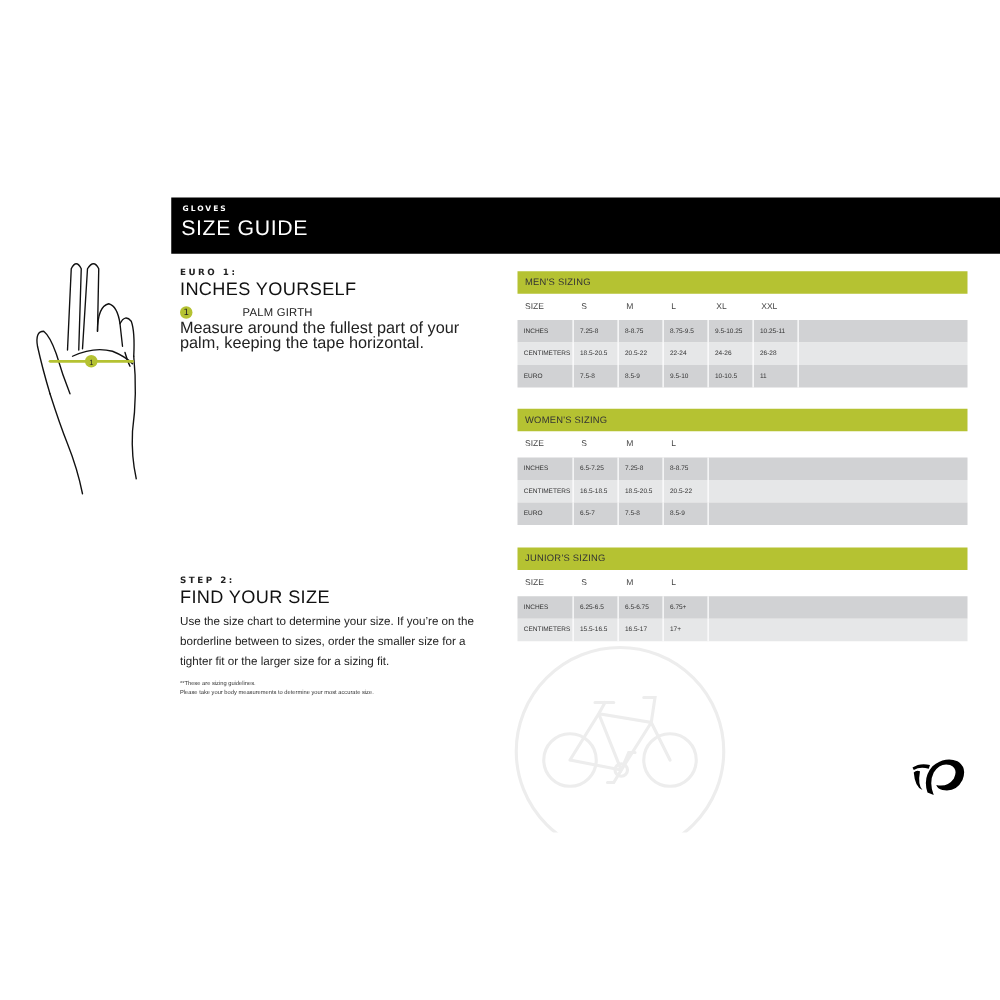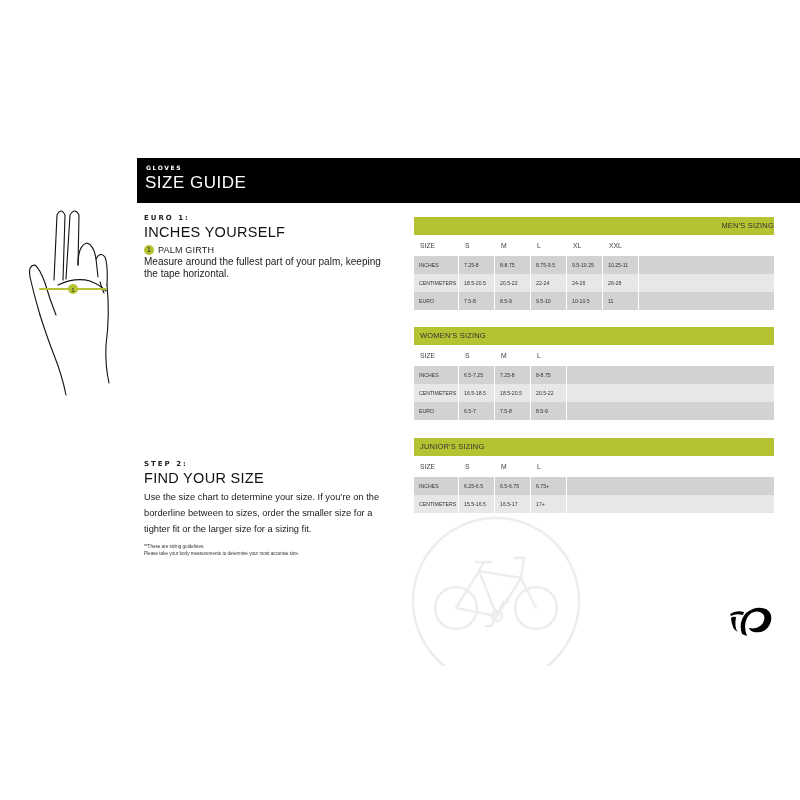--- a/index.html
+++ b/index.html
@@ -17,39 +17,39 @@
   .hand { position: absolute; left: 10px; top: 205px; width: 120px; height: 195px; }
 
   
   .step { position: absolute; left: 144px; width: 250px; }
   .step-kicker { font-size: 7px; letter-spacing: 2px; color: #222; font-weight: bold; }
   .step-title { font-family: "Liberation Sans", sans-serif; font-size: 14.5px; letter-spacing: 0.3px; color: #111; margin-top: 2px; }
   .step-1 { top: 214px; }
   .step-2 { top: 460px; }
   .palm-row { display: flex; align-items: center; margin-top: 5px; }
   .palm-num { width: 10px; height: 10px; border-radius: 50%; background: #b5c232; color: #222; font-size: 7px; display: flex; align-items: center; justify-content: center; margin-right: 4px; }
-  .palm-label { font-family: "Liberation Sans", sans-serif; font-size: 9px; color: #222; letter-spacing: 0.2px; }
-  .body-text { font-family: "Liberation Sans", sans-serif; font-size: 10px; line-height: 12px; color: #222; margin-top: 1px; }
+  .palm-label { font-family: "Liberation Sans", sans-serif; font-size: 9px; color: #222; letter-spacing: 0.2px; margin-left: 36px; }
+  .body-text { font-family: "Liberation Sans", sans-serif; font-size: 13px; line-height: 12px; color: #222; margin-top: 1px; }
   .step-2 .body-text { font-size: 9.3px; line-height: 16px; margin-top: 3px; }
   .footnote { font-family: "Liberation Sans", sans-serif; font-size: 4.6px; line-height: 6.5px; color: #333; margin-top: 7px; }
 
   
   .size-table { position: absolute; left: 414px; width: 360px; }
   .tbl-head { height: 18px; background: #b5c232; color: #333; font-family: "Liberation Sans", sans-serif; font-size: 7.5px; padding-left: 6px; line-height: 18px; letter-spacing: 0.2px; }
   .tbl-row { display: flex; height: 18px; align-items: center; }
   .tbl-row .cell { height: 100%; display: flex; align-items: center; padding-left: 5px; font-family: "Liberation Sans", sans-serif; font-size: 5.2px; color: #333; border-right: 1px solid #fff; }
   .tbl-row.size-row { height: 21px; }
   .tbl-row.size-row .cell { font-size: 6.8px; color: #444; padding-left: 6px; border-right: none; }
   .tbl-row.dark { background: #d1d2d4; }
   .tbl-row.light { background: #e6e7e8; }
   .c0 { width: 45px; }
   .c1, .c2, .c3, .c4, .c5 { width: 36px; }
   .cfill { flex: 1; border-right: none !important; }
 
-  .men { top: 217px; text-align: right; }
+  .men { top: 217px; }
   .women { top: 327px; }
   .junior { top: 438px; }
 
   
   .watermark { position: absolute; left: 411px; top: 516px; width: 170px; height: 150px; overflow: hidden; }
 
   
   .logo { position: absolute; left: 728px; top: 604px; width: 46px; height: 34px; }
 </style>
 </head>

